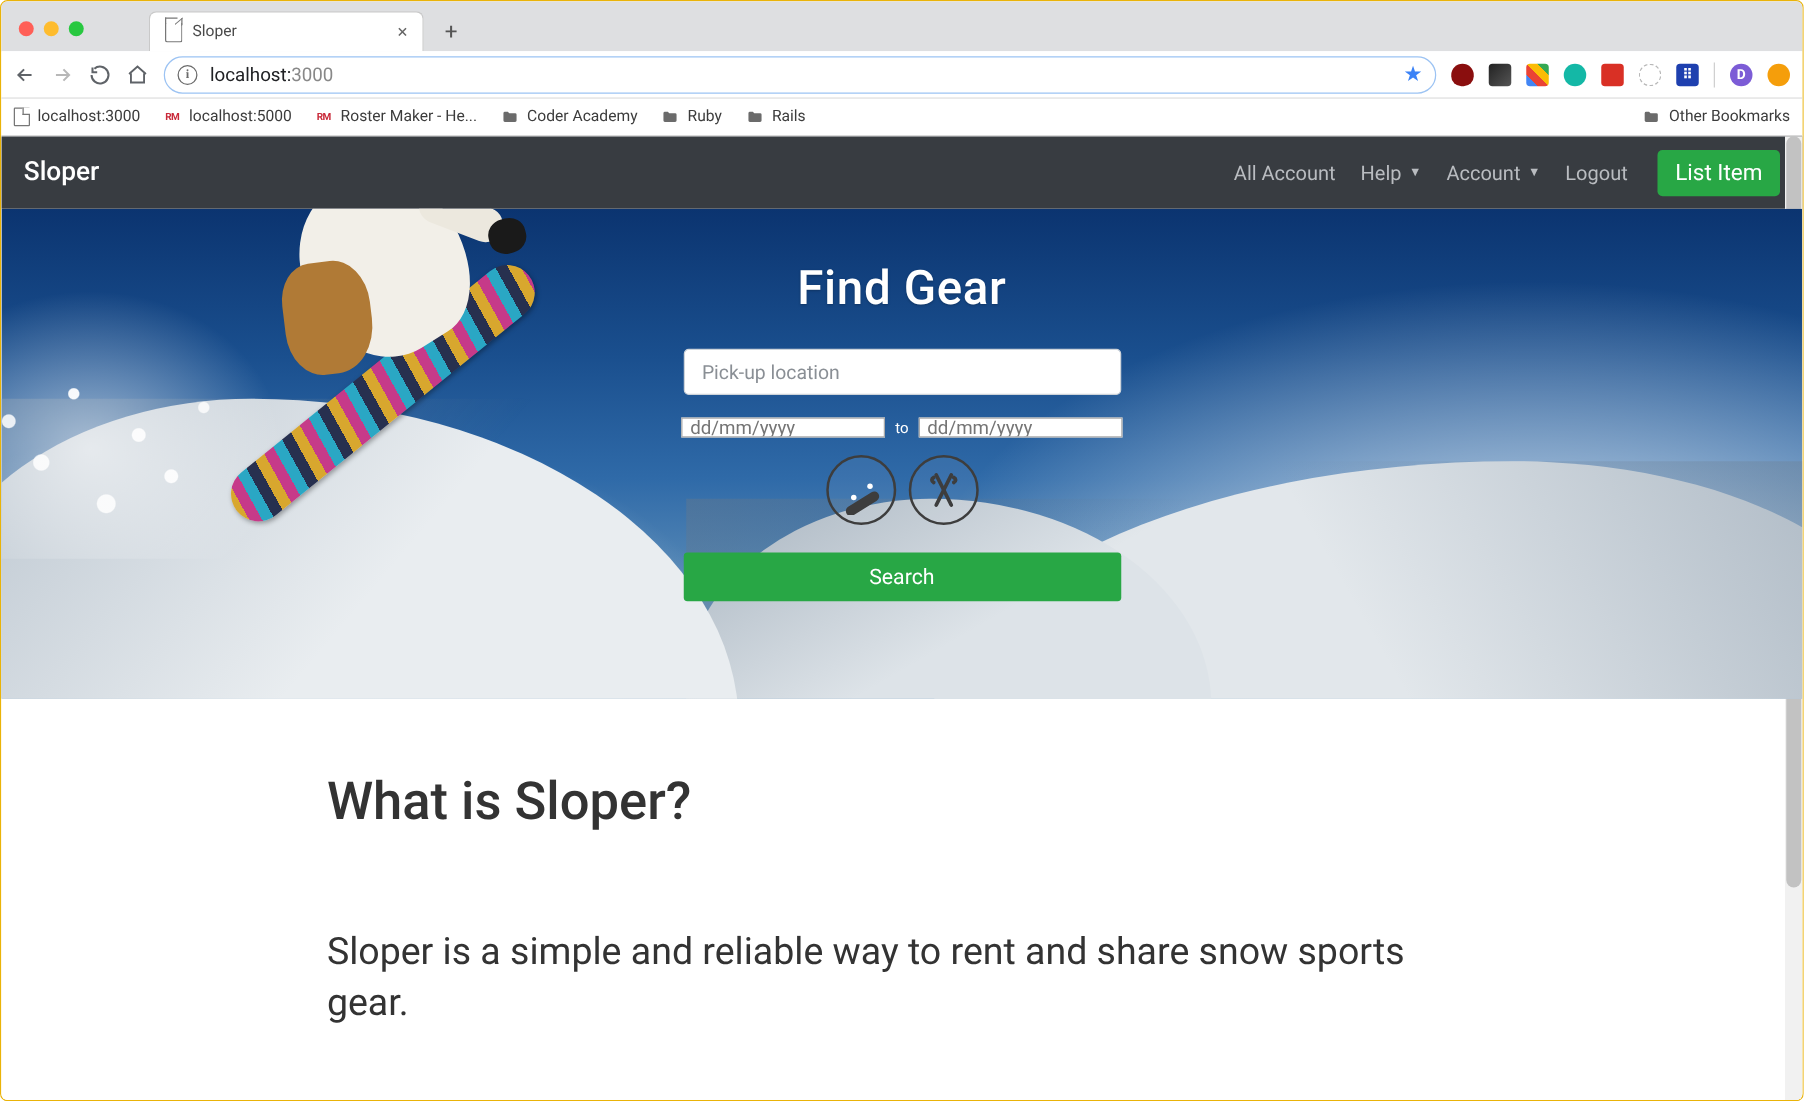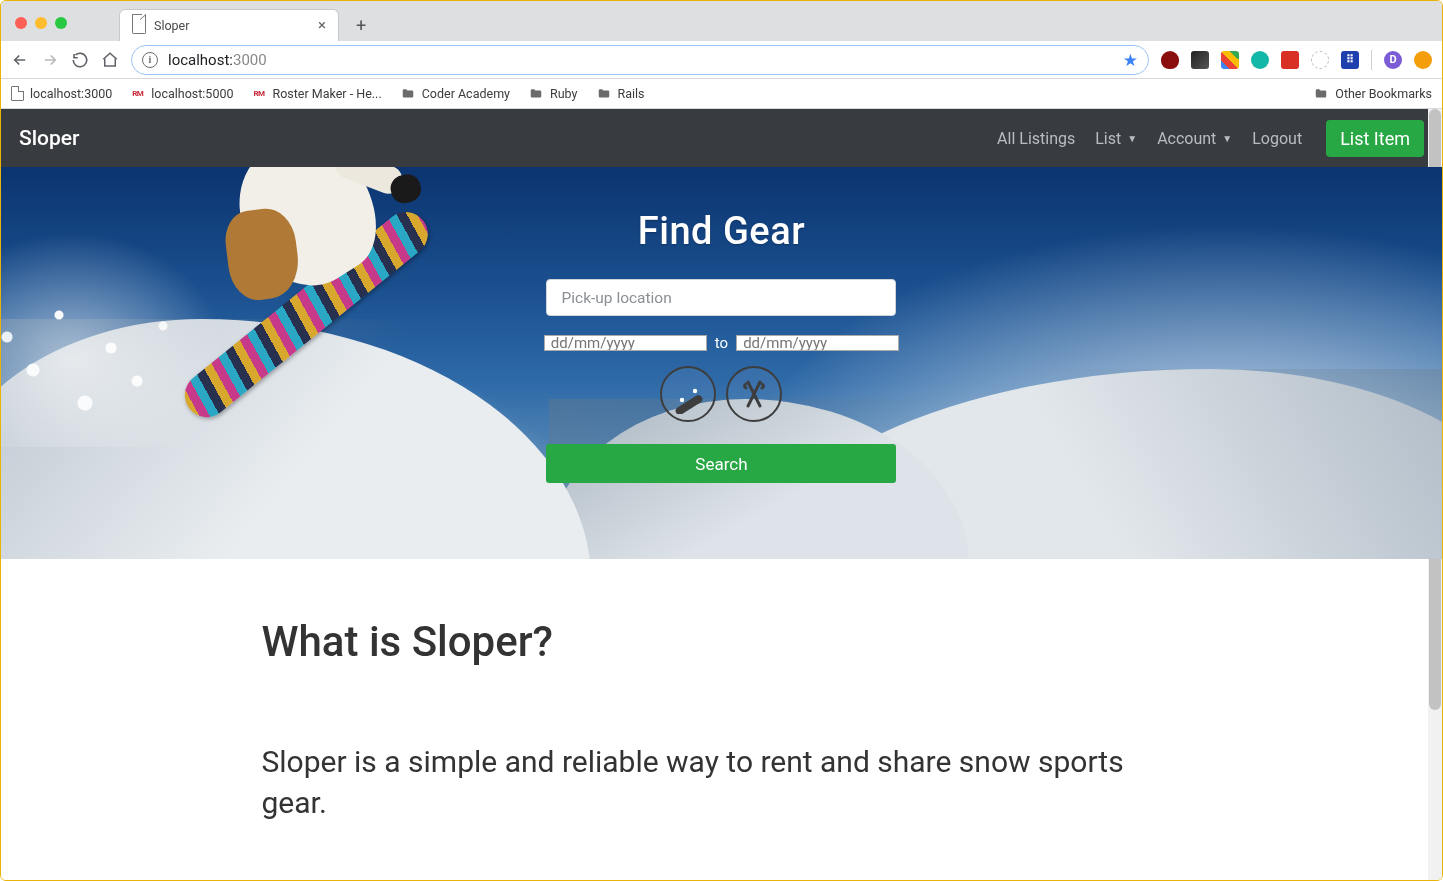--- a/index.html
+++ b/index.html
@@ -100,21 +100,21 @@
        radial-gradient(circle at 40% 80%,rgba(255,255,255,.85) 0 7px,transparent 8px),
        radial-gradient(circle at 10% 50%,rgba(255,255,255,.85) 0 5px,transparent 6px),
        radial-gradient(circle at 70% 45%,rgba(255,255,255,.8) 0 4px,transparent 5px),
        radial-gradient(ellipse 220px 180px at 35% 60%,rgba(255,255,255,.55),transparent 70%);
   }
 
   .loc-input{margin-top:26px;width:350px;height:37px;border:1px solid #ced4da;border-radius:4px;padding:0 14px;font-size:15.5px;color:#555;background:#fff;}
   .loc-input::placeholder{color:#8a8f95;}
   .daterow{margin-top:18px;display:flex;align-items:center;gap:8px;}
   .date-input{width:163px;height:16px;border:1px solid #aaa;background:#fff;padding:0 6px;font-size:15px;color:#444;}
-  .to{color:#fff;font-size:15px;}
+  .to{color:#fff;font-size:12px;}
   .iconrow{margin-top:14px;display:flex;gap:10px;}
   .gear-ico{width:56px;height:56px;border:2.5px solid #3d3d3d;border-radius:50%;display:flex;align-items:center;justify-content:center;background:rgba(255,255,255,.06);}
   .gear-ico svg{display:block;}
   .searchbtn{margin-top:22px;width:350px;height:39px;background:#28a745;border:none;color:#fff;font-size:17px;border-radius:3px;cursor:pointer;}
 
   .section{max-width:960px;margin:58px auto 0;padding:0 20px 40px;}
   .section h2{font-size:42px;font-weight:500;color:#333;margin-bottom:76px;}
   .section p{font-size:30px;line-height:1.35;color:#333;font-weight:400;}
 </style>
 </head>
@@ -233,24 +233,24 @@
 
   <div class="viewport">
     <div class="scrolltrack">
       <div class="scrollthumb"></div>
     </div>
 
     <div class="navbar">
       <span class="brand">Sloper</span>
       <span class="spacer"></span>
       <span class="lnk">
-          <span>All Listings</span>
+          <span>All Account</span>
         </span>
       <span class="lnk">
-          <span>List</span>
+          <span>Help</span>
           <span class="caret">▼</span>
         </span>
       <span class="lnk">
           <span>Account</span>
           <span class="caret">▼</span>
         </span>
       <span class="lnk">
           <span>Logout</span>
         </span>
       <span class="btn">List Item</span>

